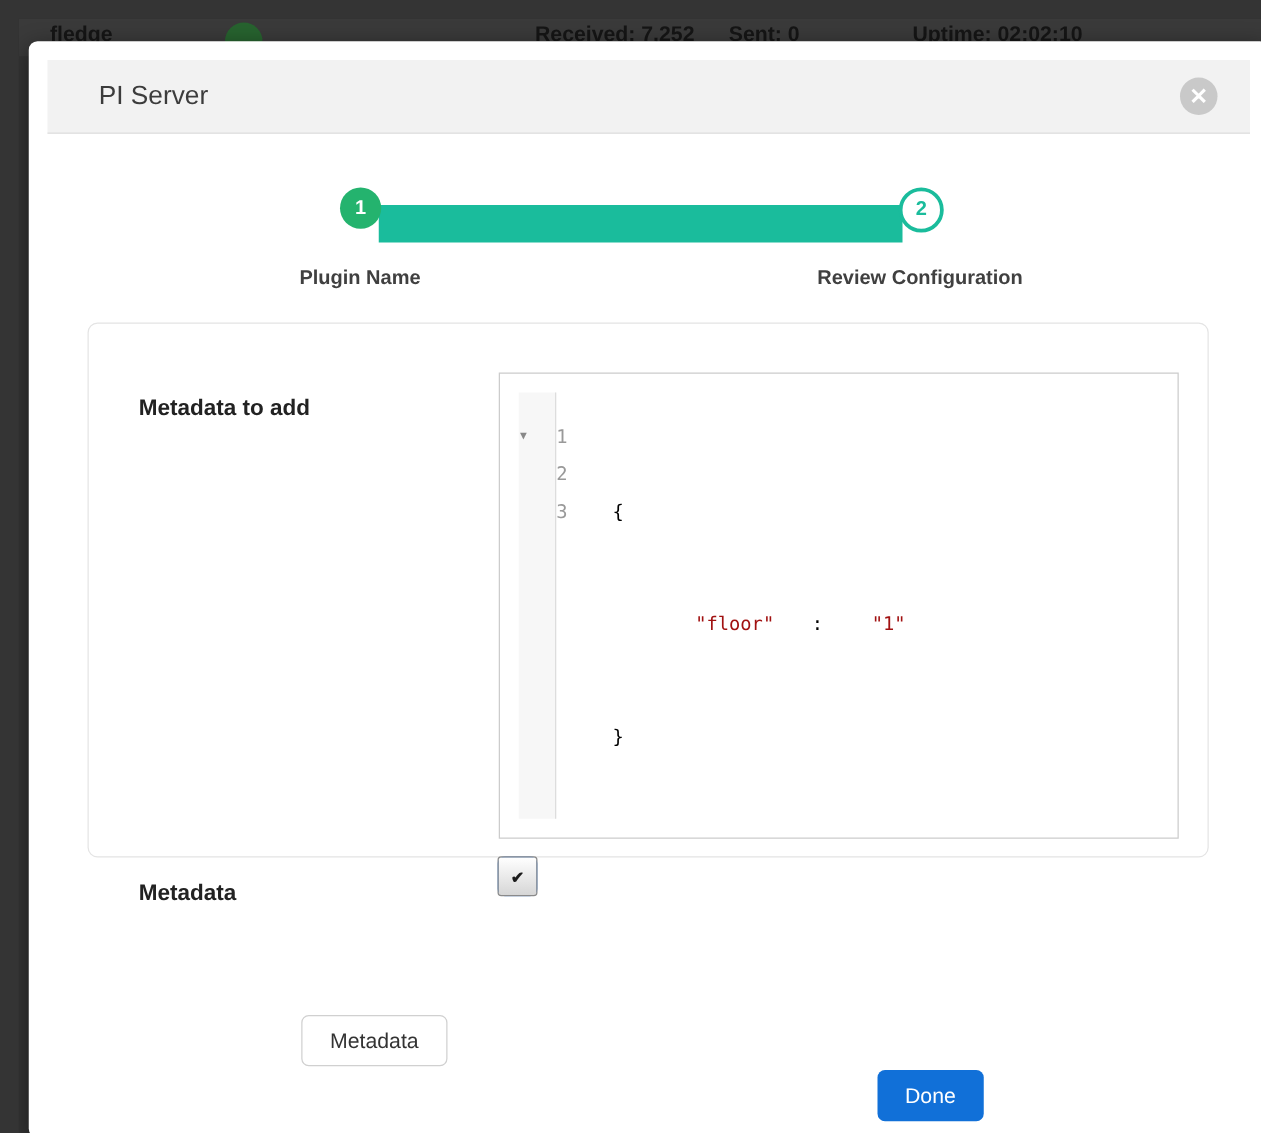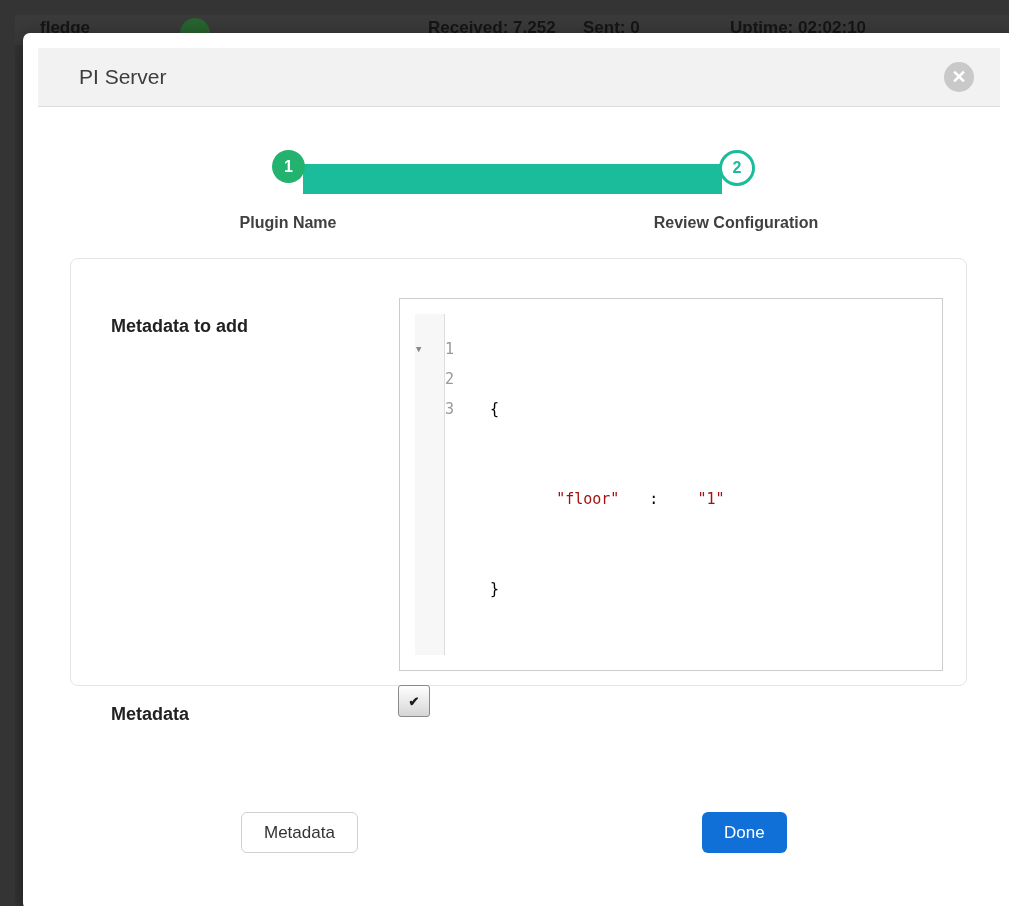--- a/index.html
+++ b/index.html
@@ -93,21 +93,21 @@
     font-size:13px; font-weight:bold; color:#1c1c1c; line-height:1;
   }
 
   
   .btn {
     position:absolute; top:779px; height:41px; border-radius:6px;
     font-size:17px; font-family:"Liberation Sans", sans-serif; cursor:pointer;
     padding:0 22px;
   }
   .btn-previous { left:218px; background:#ffffff; border:1px solid #d0d0d0; color:#333333; }
-  .btn-done { left:679px; background:#1170d8; border:none; color:#ffffff; }
+  .btn-done { left:679px; background:#1170d8; border:none; color:#ffffff;margin-top:44px; }
 </style>
 </head>
 <body>
 
 <div class="bg-bar">
   <span class="bg-item bg-item-0">fledge</span>
   <span class="bg-item bg-item-1"><span class="bg-dot"></span><span>ledlamp 487/fledge</span></span>
   <span class="bg-item bg-item-2">Received: 7,252</span>
   <span class="bg-item bg-item-3">Sent: 0</span>
   <span class="bg-item bg-item-4">Uptime: 02:02:10</span>

